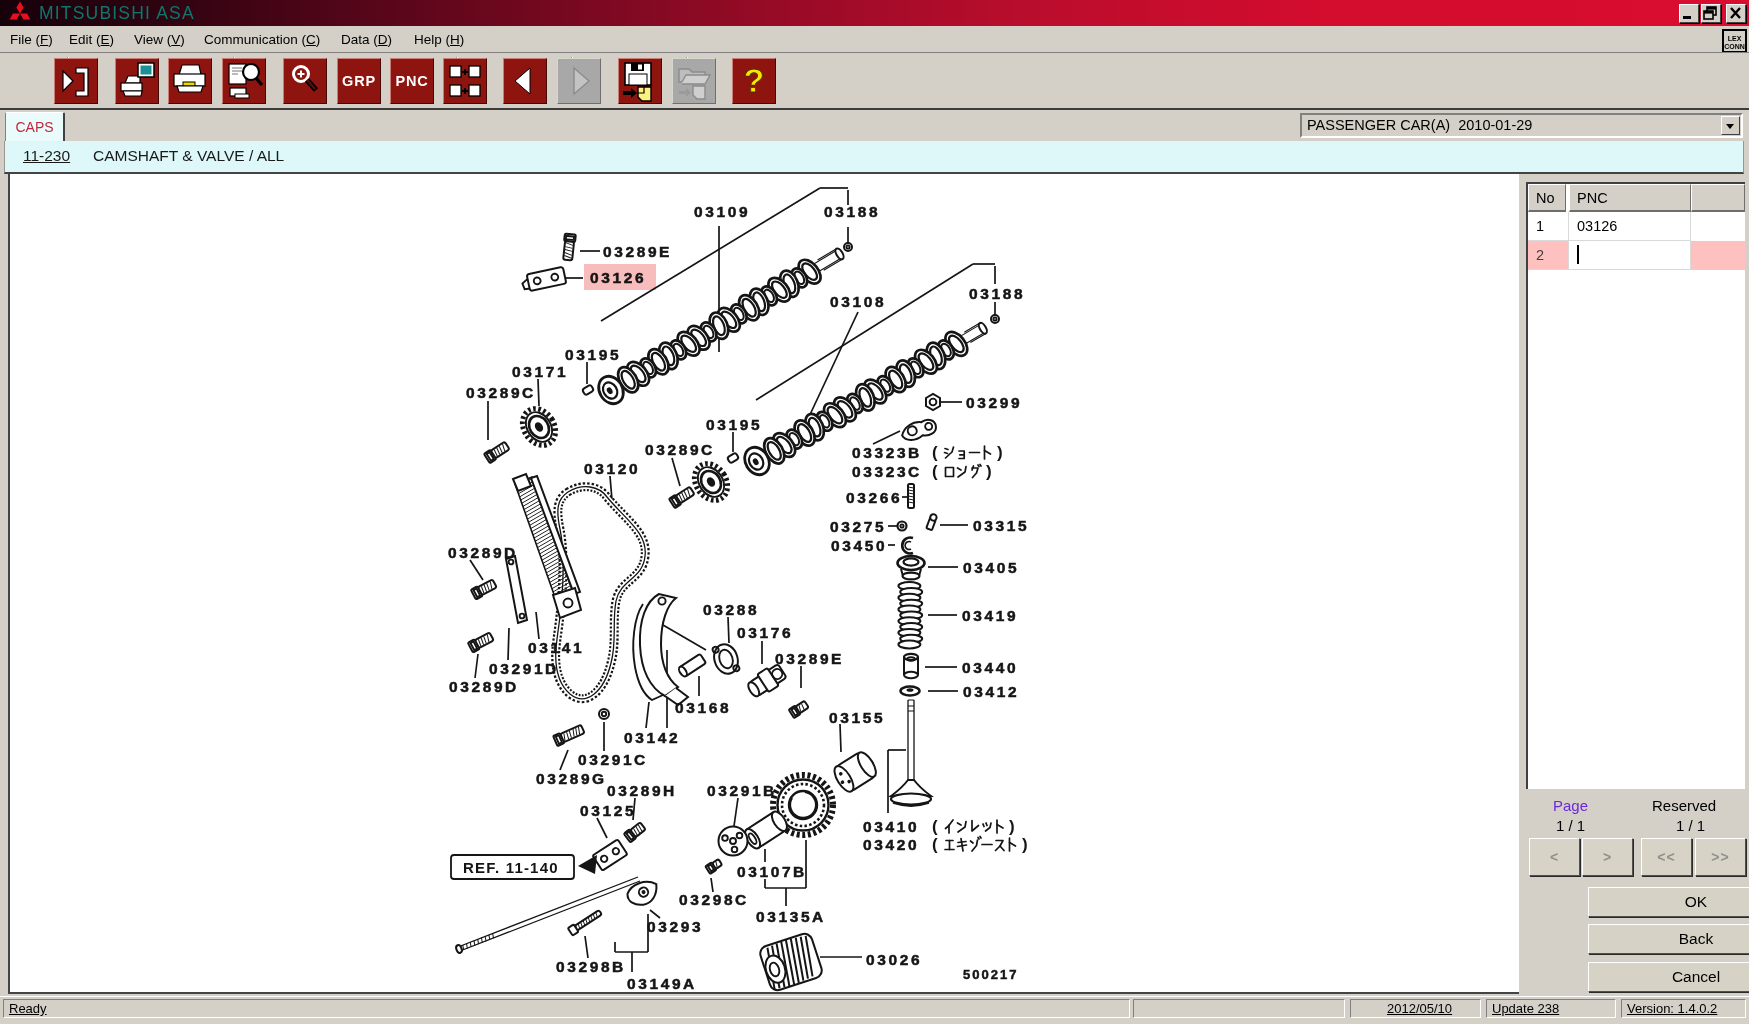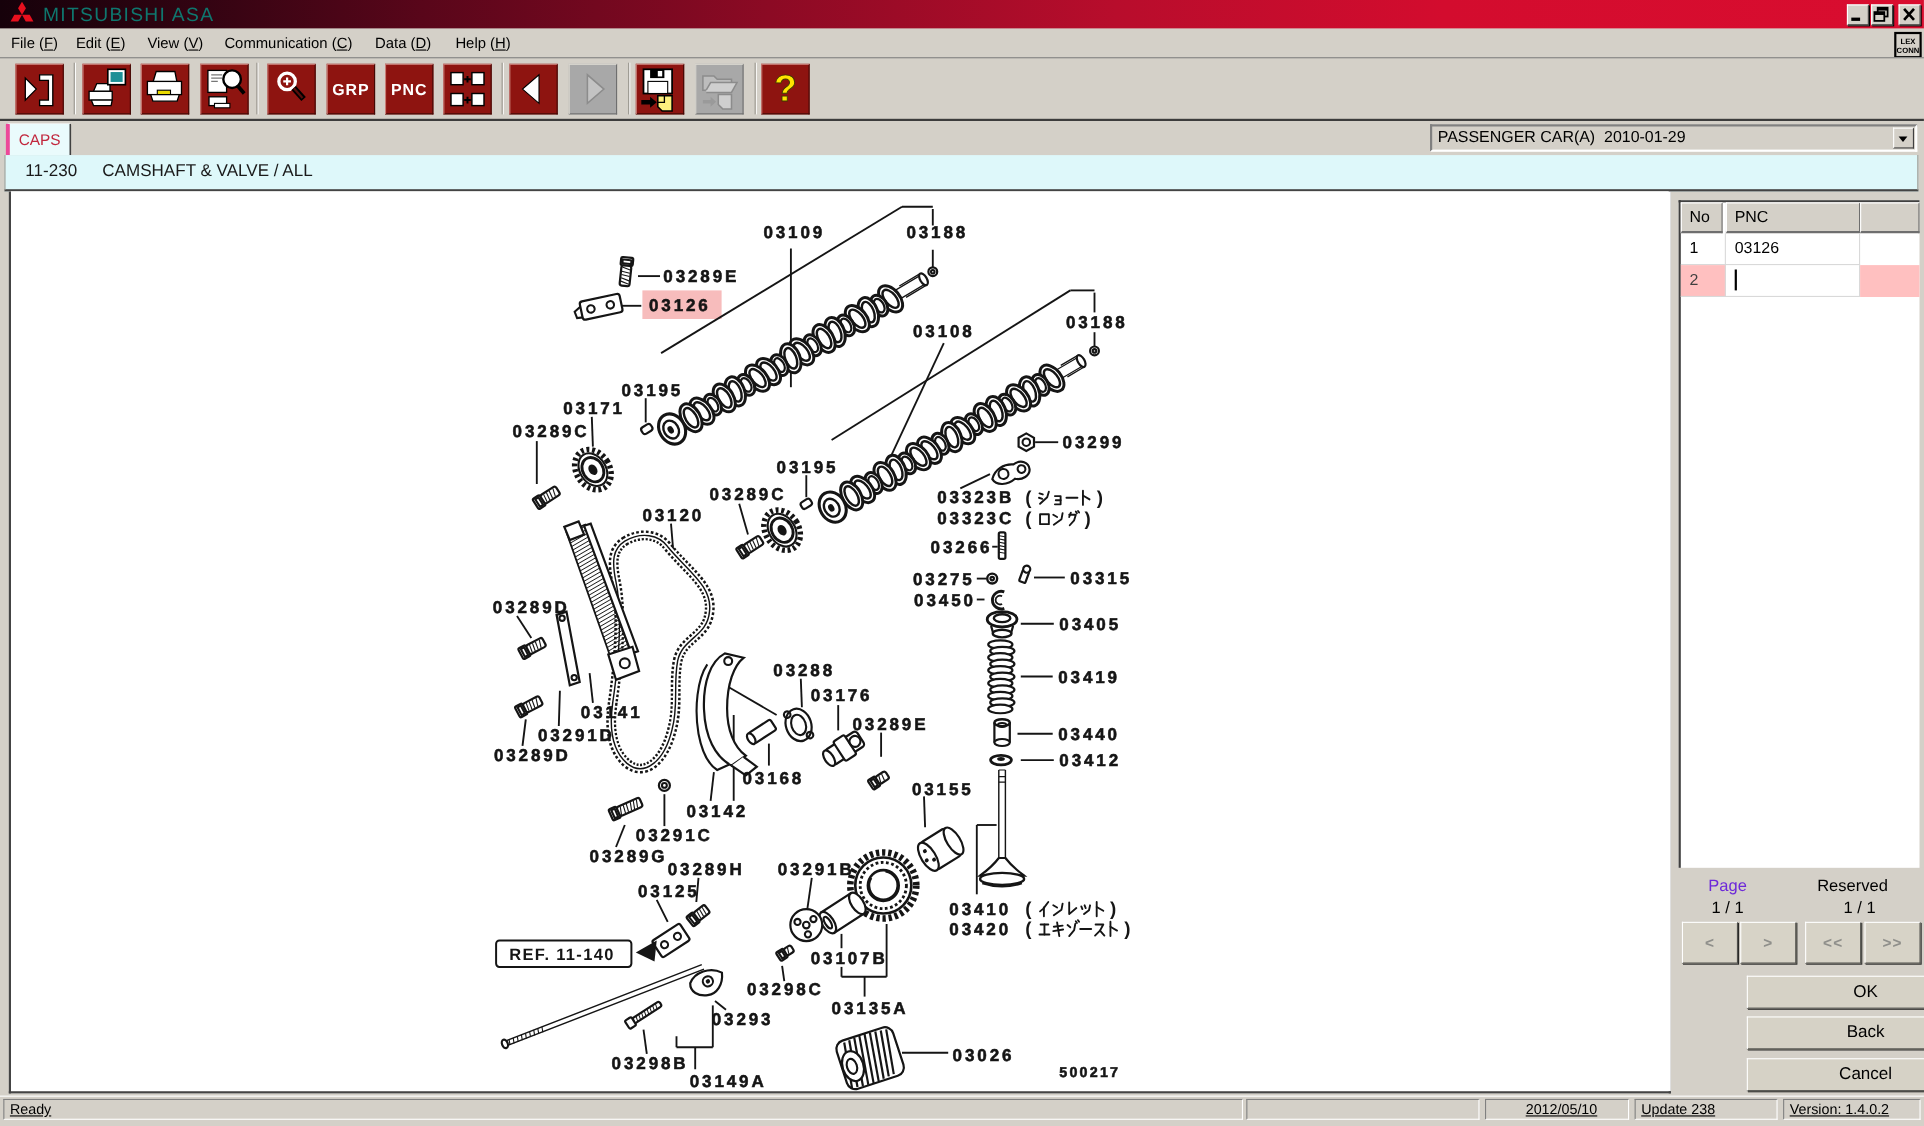--- a/index.html
+++ b/index.html
@@ -1,16 +1,16 @@
 <!DOCTYPE html>
 <html><head><meta charset="utf-8"><style>
 html,body{margin:0;padding:0;width:1749px;height:1024px;overflow:hidden;
  background:#d4d0c8;font-family:"Liberation Sans",sans-serif;}
 div{position:absolute;box-sizing:border-box;}
-.tb{width:44px;height:46px;background:#8e1410;border:1px solid;border-color:#c97d77 #420906 #420906 #c97d77;top:58px;}
+.tb{width:44px;height:46px;background:#8e1410;border:1px solid;border-color:#c97d77 #420906 #420906 #c97d77;top:58px;margin-left:40px;}
 .tb.dis{background:#a8a8a8;border-color:#d9d6cf #6f6f6f #6f6f6f #d9d6cf;}
 .sep{width:2px;height:47px;top:57px;border-left:1px solid #9a968e;border-right:1px solid #ffffff;}
 .wbtn{width:20px;height:19px;top:4px;background:#d4d0c8;border:1px solid;border-color:#ffffff #404040 #404040 #ffffff;box-shadow:1px 1px 0 #000;}
 .sp{top:999px;height:19px;border:1px solid;border-color:#808080 #ffffff #ffffff #808080;font-size:13px;color:#000;line-height:17px;padding-left:5px;overflow:hidden;white-space:nowrap;text-decoration:underline;}
 .nv{top:838px;width:51px;height:38px;background:#d7d3c7;border:1px solid;border-color:#ffffff #50504c #50504c #ffffff;box-shadow:1px 1px 0 #2a2a28;color:#8f8f8b;font-size:14px;font-weight:bold;text-align:center;line-height:36px;letter-spacing:1px;}
 .big{left:1588px;width:216px;height:30px;background:#d6d2c6;border:1px solid;border-color:#ffffff #50504c #50504c #ffffff;box-shadow:1px 1px 0 #2a2a28;color:#000;font-size:15.5px;text-align:center;line-height:28px;}
 .mi{font-size:13.5px;color:#000;top:0;height:25px;line-height:25px;white-space:pre;}
 u{text-decoration:underline;}
 </style></head><body>
 <div style="left:0;top:0;width:1749px;height:26px;background:linear-gradient(90deg,#16010a 0%,#2b0310 8%,#59061a 22%,#8c0a24 40%,#b80d2c 58%,#d30c2e 75%,#d90d2f 100%);"></div>
@@ -109,26 +109,26 @@
 <div class="tb dis" style="left:632px;"><svg width="42" height="44" viewBox="0 0 42 44">
       <path d="M6,10 h10 l3,3 h13 v10 h-26 z" fill="#bdbdbd" stroke="#8c8c8c" stroke-width="1.4"></path>
       <path d="M9,23 l4,-7 h24 l-5,9 h-23" fill="#cfcfcf" stroke="#8c8c8c" stroke-width="1.4"></path>
       <polygon points="6,32 13,32 13,29 18,33.5 13,38 13,35 6,35" fill="#9a9a9a"></polygon>
       <path d="M20,27 h12 v13 h-8 l-4,-4 z" fill="#cfcfcf" stroke="#8c8c8c" stroke-width="1.4"></path>
     </svg></div>
 <div class="tb" style="left:692px;"><svg width="42" height="44" viewBox="0 0 42 44">
       <text x="21" y="33" text-anchor="middle" fill="#ffe400" stroke="#3a3a00" stroke-width="0.8" style="font-family:Liberation Sans;font-size:34px;font-weight:bold">?</text>
     </svg></div>
 <div style="left:0;top:108px;width:1749px;height:2px;background:#3c3c3c;"></div>
-<div style="left:5px;top:112px;width:60px;height:29px;background:#eafbfc;border-top:1px solid #fff;border-left:4px solid #ec4899;border-right:2px solid #404040;border-radius:2px 2px 0 0;color:#c2273d;font-size:14px;text-align:center;line-height:28px;">CAPS</div>
+<div style="left:5px;top:112px;width:60px;height:29px;background:#eafbfc;border-top:1px solid #fff;border-left:1px solid #ec4899;border-right:2px solid #404040;border-radius:2px 2px 0 0;color:#c2273d;font-size:14px;text-align:center;line-height:28px;">CAPS</div>
 <div style="left:1300px;top:113px;width:443px;height:25px;background:#d4d0c8;border:2px solid;border-color:#808080 #ffffff #ffffff #808080;font-size:14.5px;color:#000;line-height:21px;padding-left:5px;">PASSENGER CAR(A)&nbsp;&nbsp;2010-01-29<div style="right:1px;top:1px;width:19px;height:19px;background:#d4d0c8;border:1px solid;border-color:#ffffff #404040 #404040 #ffffff;"><svg width="17" height="17">
         <polygon points="4,7 12,7 8,12" fill="#000"></polygon>
       </svg></div></div>
 <div style="left:4px;top:141px;width:1740px;height:33px;background:#def8fa;border-bottom:2px solid #444;border-left:1px solid #9a968e;border-right:1px solid #9a968e;font-size:15.5px;color:#1a1a1a;line-height:30px;">
-    <span style="position:absolute;left:18px;">11-230</span>
+    <span style="position:absolute;left:18px;text-decoration:underline;">11-230</span>
     <span style="position:absolute;left:88px;">CAMSHAFT &amp; VALVE / ALL</span>
   </div>
 <div style="left:8px;top:174px;width:1511px;height:820px;background:#ffffff;border-left:2px solid #444;border-right:2px solid #444;border-bottom:2px solid #444;">
     <svg style="position:absolute;left:0;top:0" width="1509" height="818" viewBox="10 174 1509 818">
       <defs>
         <pattern id="hh" width="3.3" height="3.3" patternTransform="rotate(60)" patternUnits="userSpaceOnUse">
           <line x1="0" y1="0" x2="0" y2="3.3" stroke="#151515" stroke-width="1.6"></line>
         </pattern>
       </defs>
       <rect x="10" y="174" width="1509" height="818" fill="#fff"></rect>

